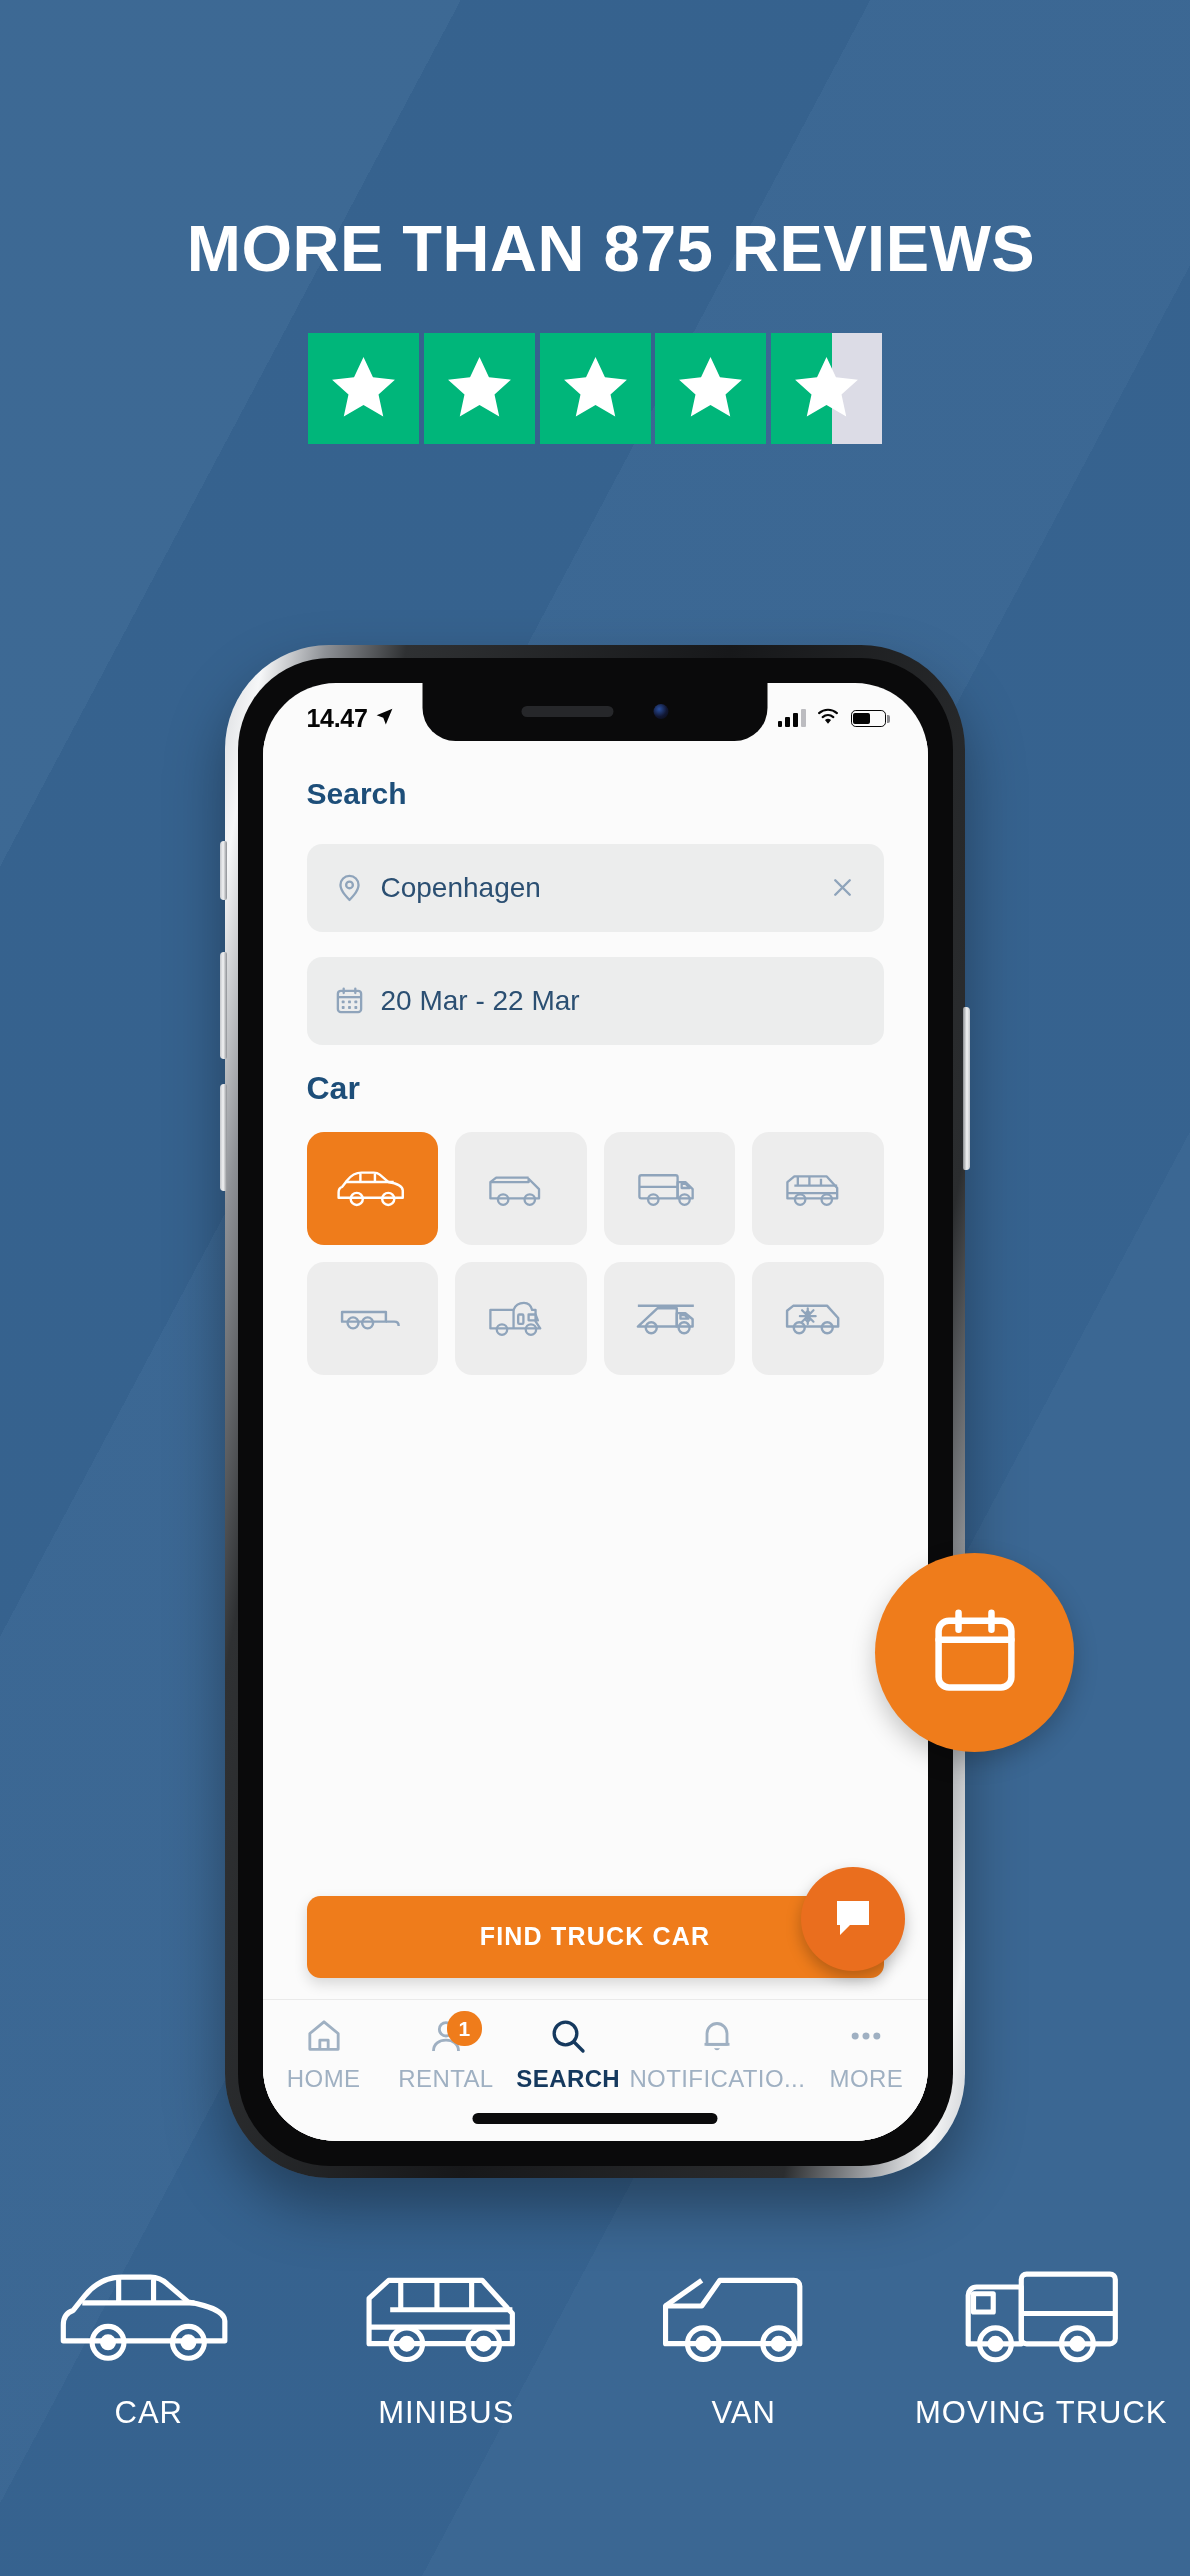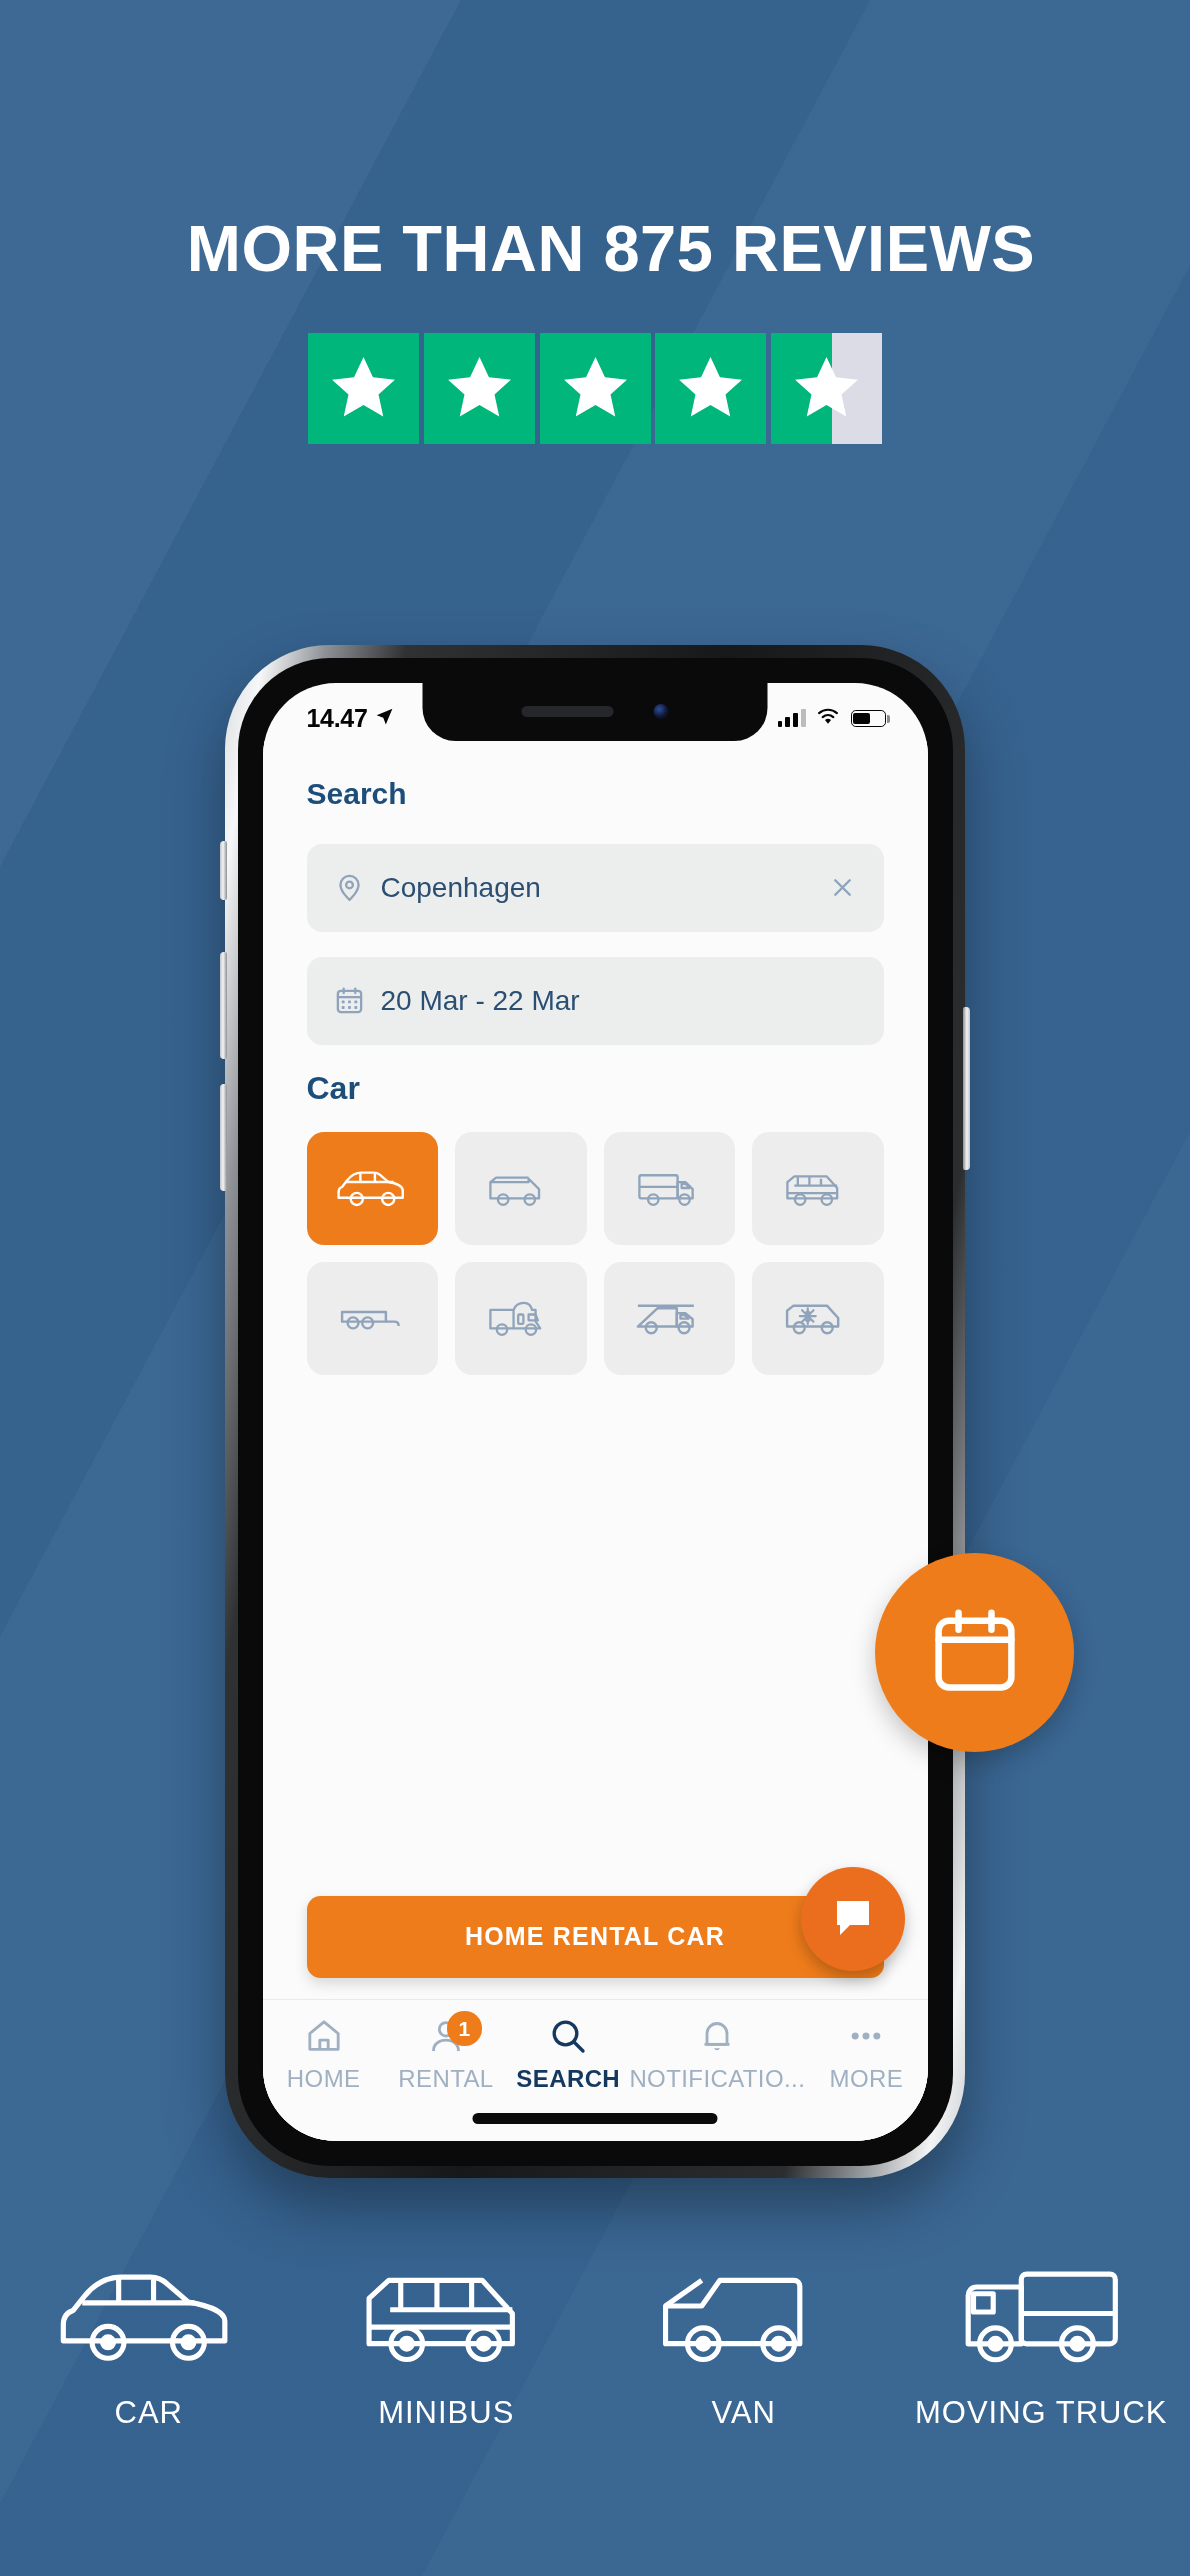--- a/index.html
+++ b/index.html
@@ -567,21 +567,21 @@
                     <path d="M22 11.4l-2 1.8M22 11.4l2 1.8M22 20l-2-1.8M22 20l2-1.8"></path>
                   </g>
                   <circle cx="15" cy="25" r="4.5"></circle>
                     <circle cx="38" cy="25" r="4.5"></circle>
                 </svg>
               </div>
             </div>
           </div>
 
           <div id="cta-wrap">
-            <div id="cta">HOME RENTAL CAR</div>
+            <div id="cta">FIND TRUCK CAR</div>
             <div id="chat-fab">
               <span>
                 <svg width="48" height="48" viewBox="0 0 24 24">
                     <path fill="#ffffff" d="M4 4h16v12h-9.5L5.5 21v-5H4z"></path>
                   </svg>
               </span>
             </div>
           </div>
 
           <div id="bottomnav">

